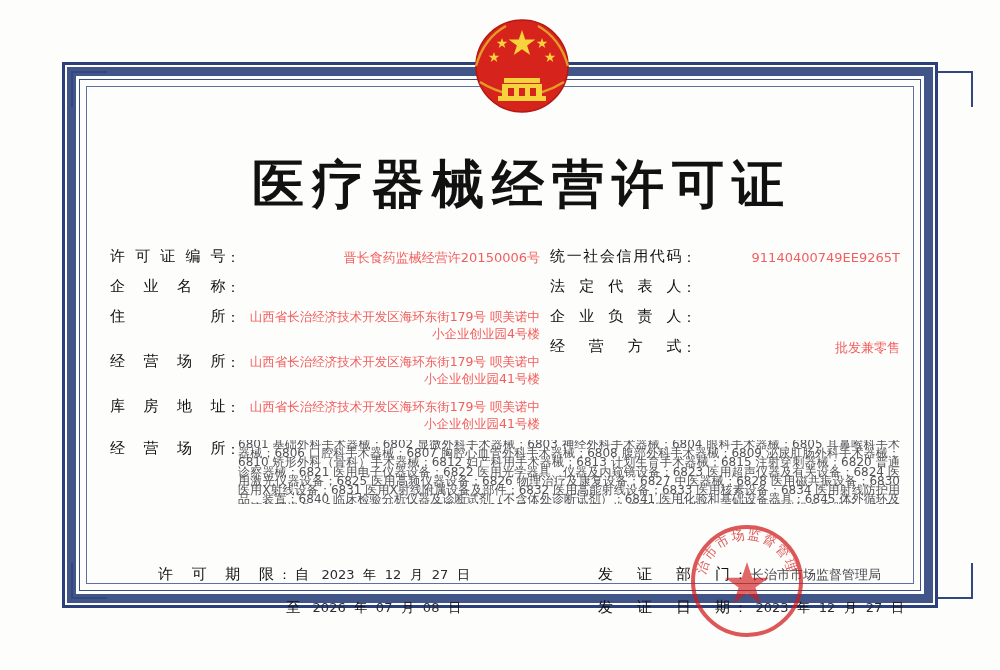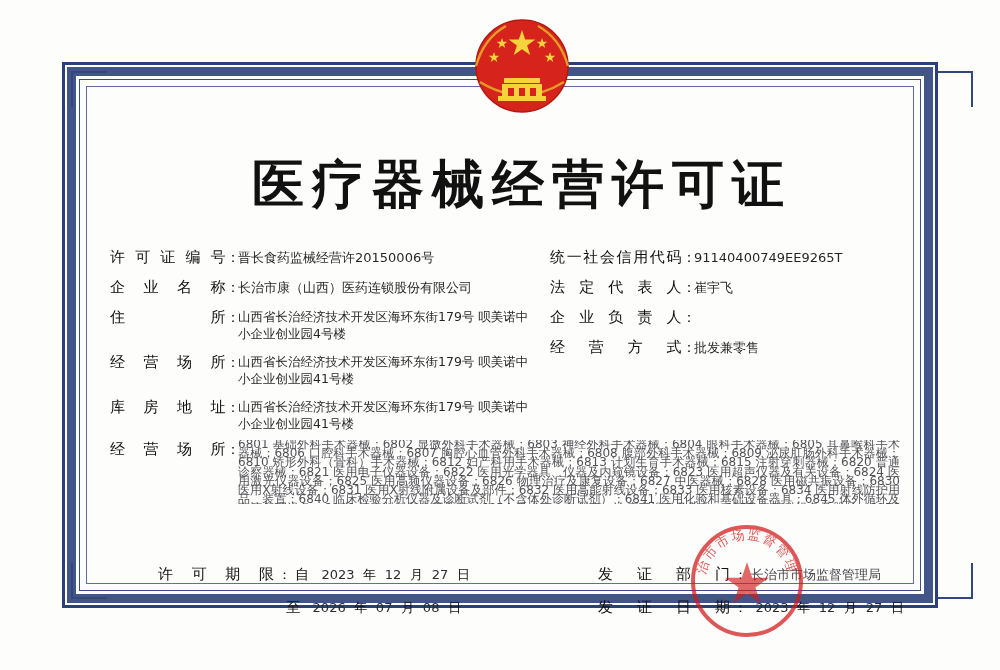--- a/index.html
+++ b/index.html
@@ -123,44 +123,45 @@
     align-items: flex-start;
     margin-bottom: 11px;
   }
   .field-label {
     flex: 0 0 auto;
     width: 116px;
     font-size: 15px;
     color: #111;
     text-align: justify;
     text-align-last: justify;
-    font-family: Liberation Serif, serif;
+    font-family: Liberation Mono, monospace;
     letter-spacing: 0.5px;
     line-height: 19px;
   }
   .field-label.right-col {
     width: 132px;
   }
   .colon {
     flex: 0 0 auto;
     width: 12px;
     font-size: 14px;
     line-height: 19px;
     color: #111;
     text-align: center;
   }
   .field-value {
     flex: 1 1 auto;
     font-size: 13px;
     line-height: 19px;
-    color: #000000;
+    color: #ef4444;
     font-family: "DejaVu Sans", "Liberation Sans", sans-serif;
     word-break: break-all;
     filter: blur(0.35px);
     opacity: 0.86;
+    text-align: right;
   }
   .field-value.two-line {
     line-height: 17px;
     font-size: 12.5px;
   }
 
   
   .scope-row {
     position: absolute;
     left: 0; top: 192px;
@@ -292,21 +293,20 @@
 
       <div class="field-row">
         <div class="field-label">许可证编号</div>
         <div class="colon">：</div>
         <div class="field-value">晋长食药监械经营许20150006号</div>
       </div>
 
       <div class="field-row">
         <div class="field-label">企业名称</div>
         <div class="colon">：</div>
-        <div class="field-value">长治市康（山西）医药连锁股份有限公司</div>
       </div>
 
       <div class="field-row">
         <div class="field-label">住所</div>
         <div class="colon">：</div>
         <div class="field-value two-line">山西省长治经济技术开发区海环东街179号
 呗美诺中小企业创业园4号楼</div>
       </div>
 
       <div class="field-row">
@@ -329,21 +329,20 @@
 
       <div class="field-row">
         <div class="field-label right-col">统一社会信用代码</div>
         <div class="colon">：</div>
         <div class="field-value">91140400749EE9265T</div>
       </div>
 
       <div class="field-row">
         <div class="field-label right-col">法定代表人</div>
         <div class="colon">：</div>
-        <div class="field-value">崔宇飞</div>
       </div>
 
       <div class="field-row">
         <div class="field-label right-col">企业负责人</div>
         <div class="colon">：</div>
       </div>
 
       <div class="field-row">
         <div class="field-label right-col">经营方式</div>
         <div class="colon">：</div>

